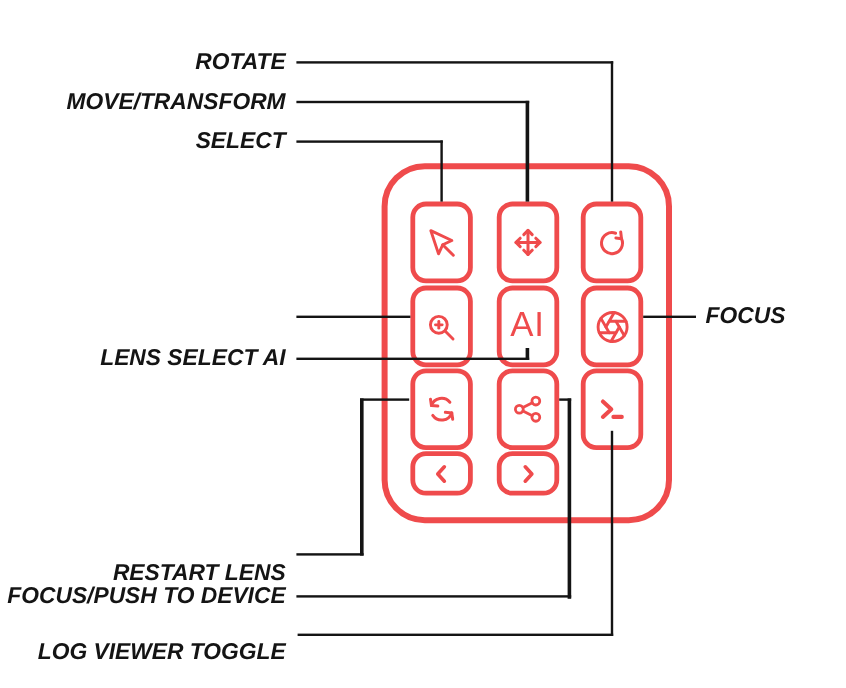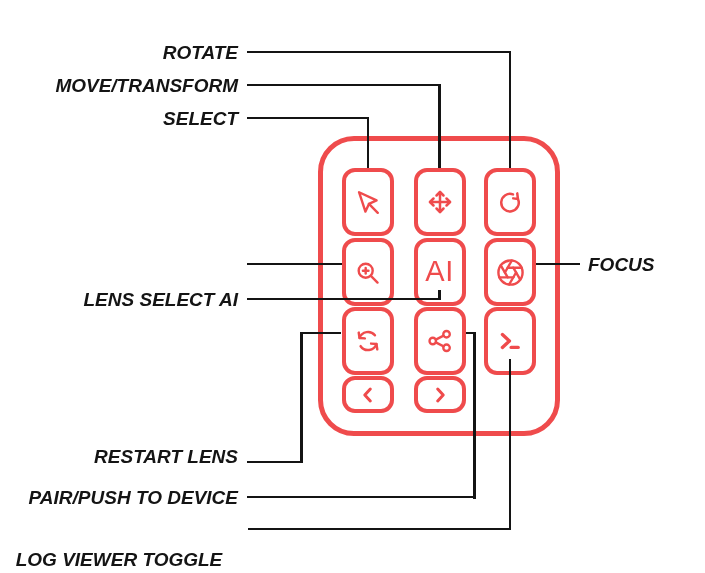--- a/index.html
+++ b/index.html
@@ -174,17 +174,17 @@
   <div class="cline" style="left:247px;top:495.7px;width:228.8px;height:2.6px;"></div>
 
   <div class="cline" style="left:508.7px;top:359px;width:2.6px;height:171.3px;"></div>
   <div class="cline" style="left:248px;top:527.7px;width:263.3px;height:2.6px;"></div>
 
   <div class="lbl left-col" style="top:52px;">ROTATE</div>
   <div class="lbl left-col" style="top:85px;">MOVE/TRANSFORM</div>
   <div class="lbl left-col" style="top:118px;">SELECT</div>
   <div class="lbl left-col" style="top:299px;">LENS SELECT AI</div>
   <div class="lbl right-col" style="top:264px;">FOCUS</div>
-  <div class="lbl left-col" style="top:456px;">RESTART LENS</div>
-  <div class="lbl left-col" style="top:497px;">PAIR/PUSH TO DEVICE</div>
-  <div class="lbl left-col" style="top:559px;text-align:center;">LOG VIEWER TOGGLE</div>
+  <div class="lbl left-col" style="top:478px;">RESTART LENS</div>
+  <div class="lbl left-col" style="top:497px;">FOCUS/PUSH TO DEVICE</div>
+  <div class="lbl left-col" style="top:544px;">LOG VIEWER TOGGLE</div>
 
 </div>
 
 </body></html>

